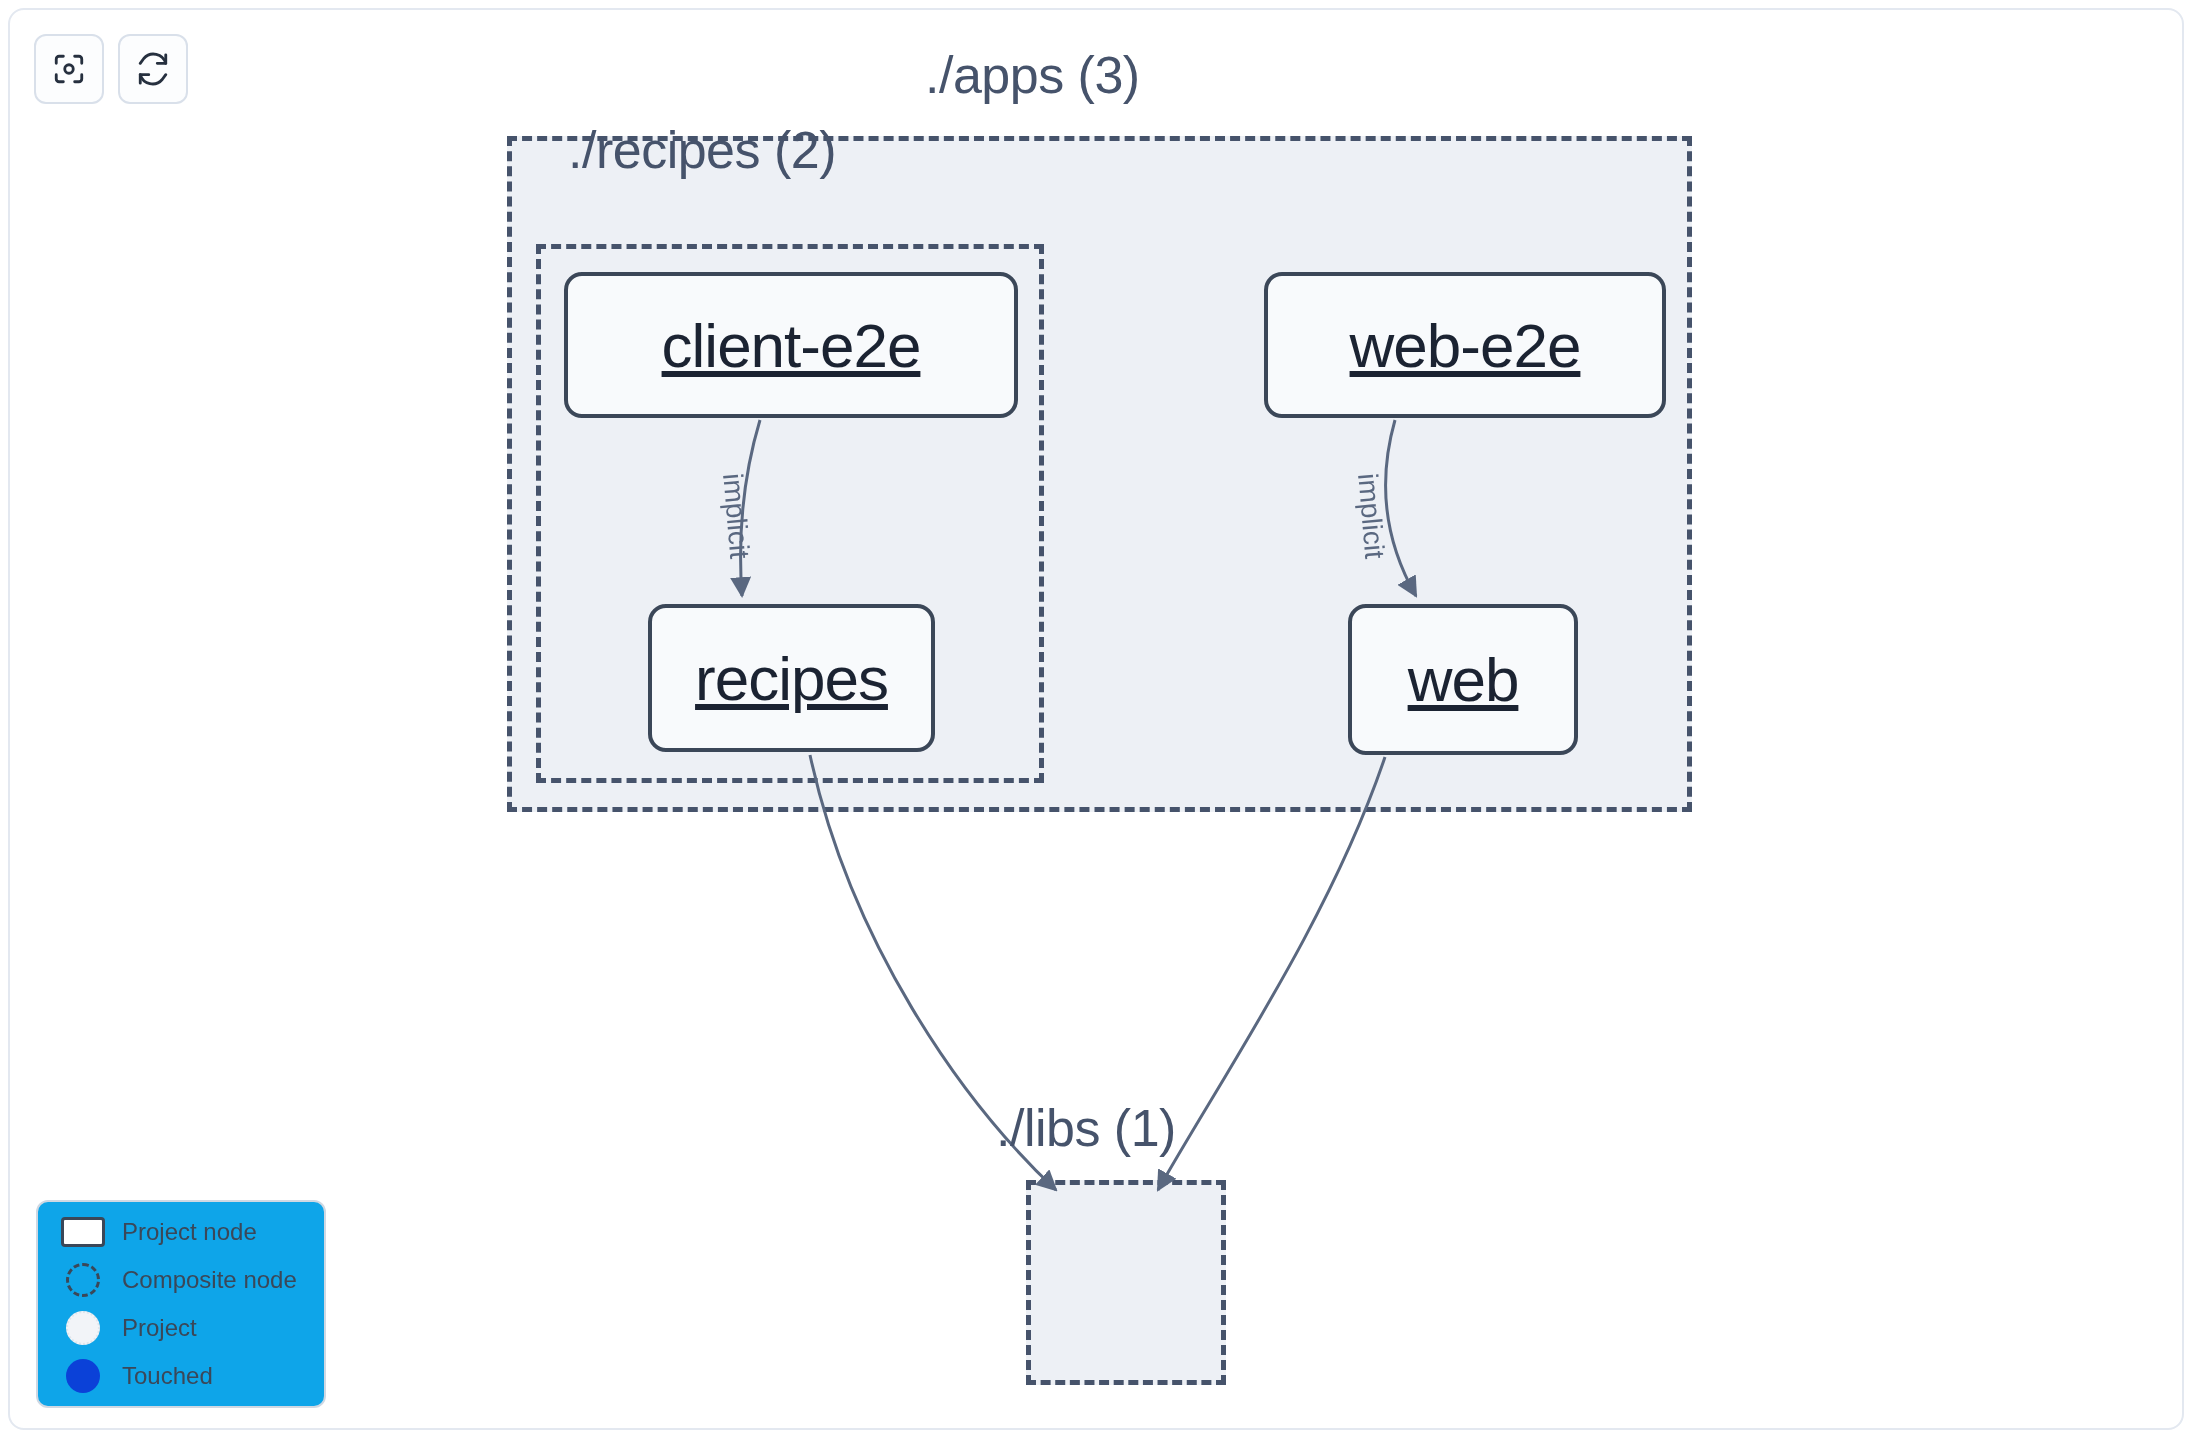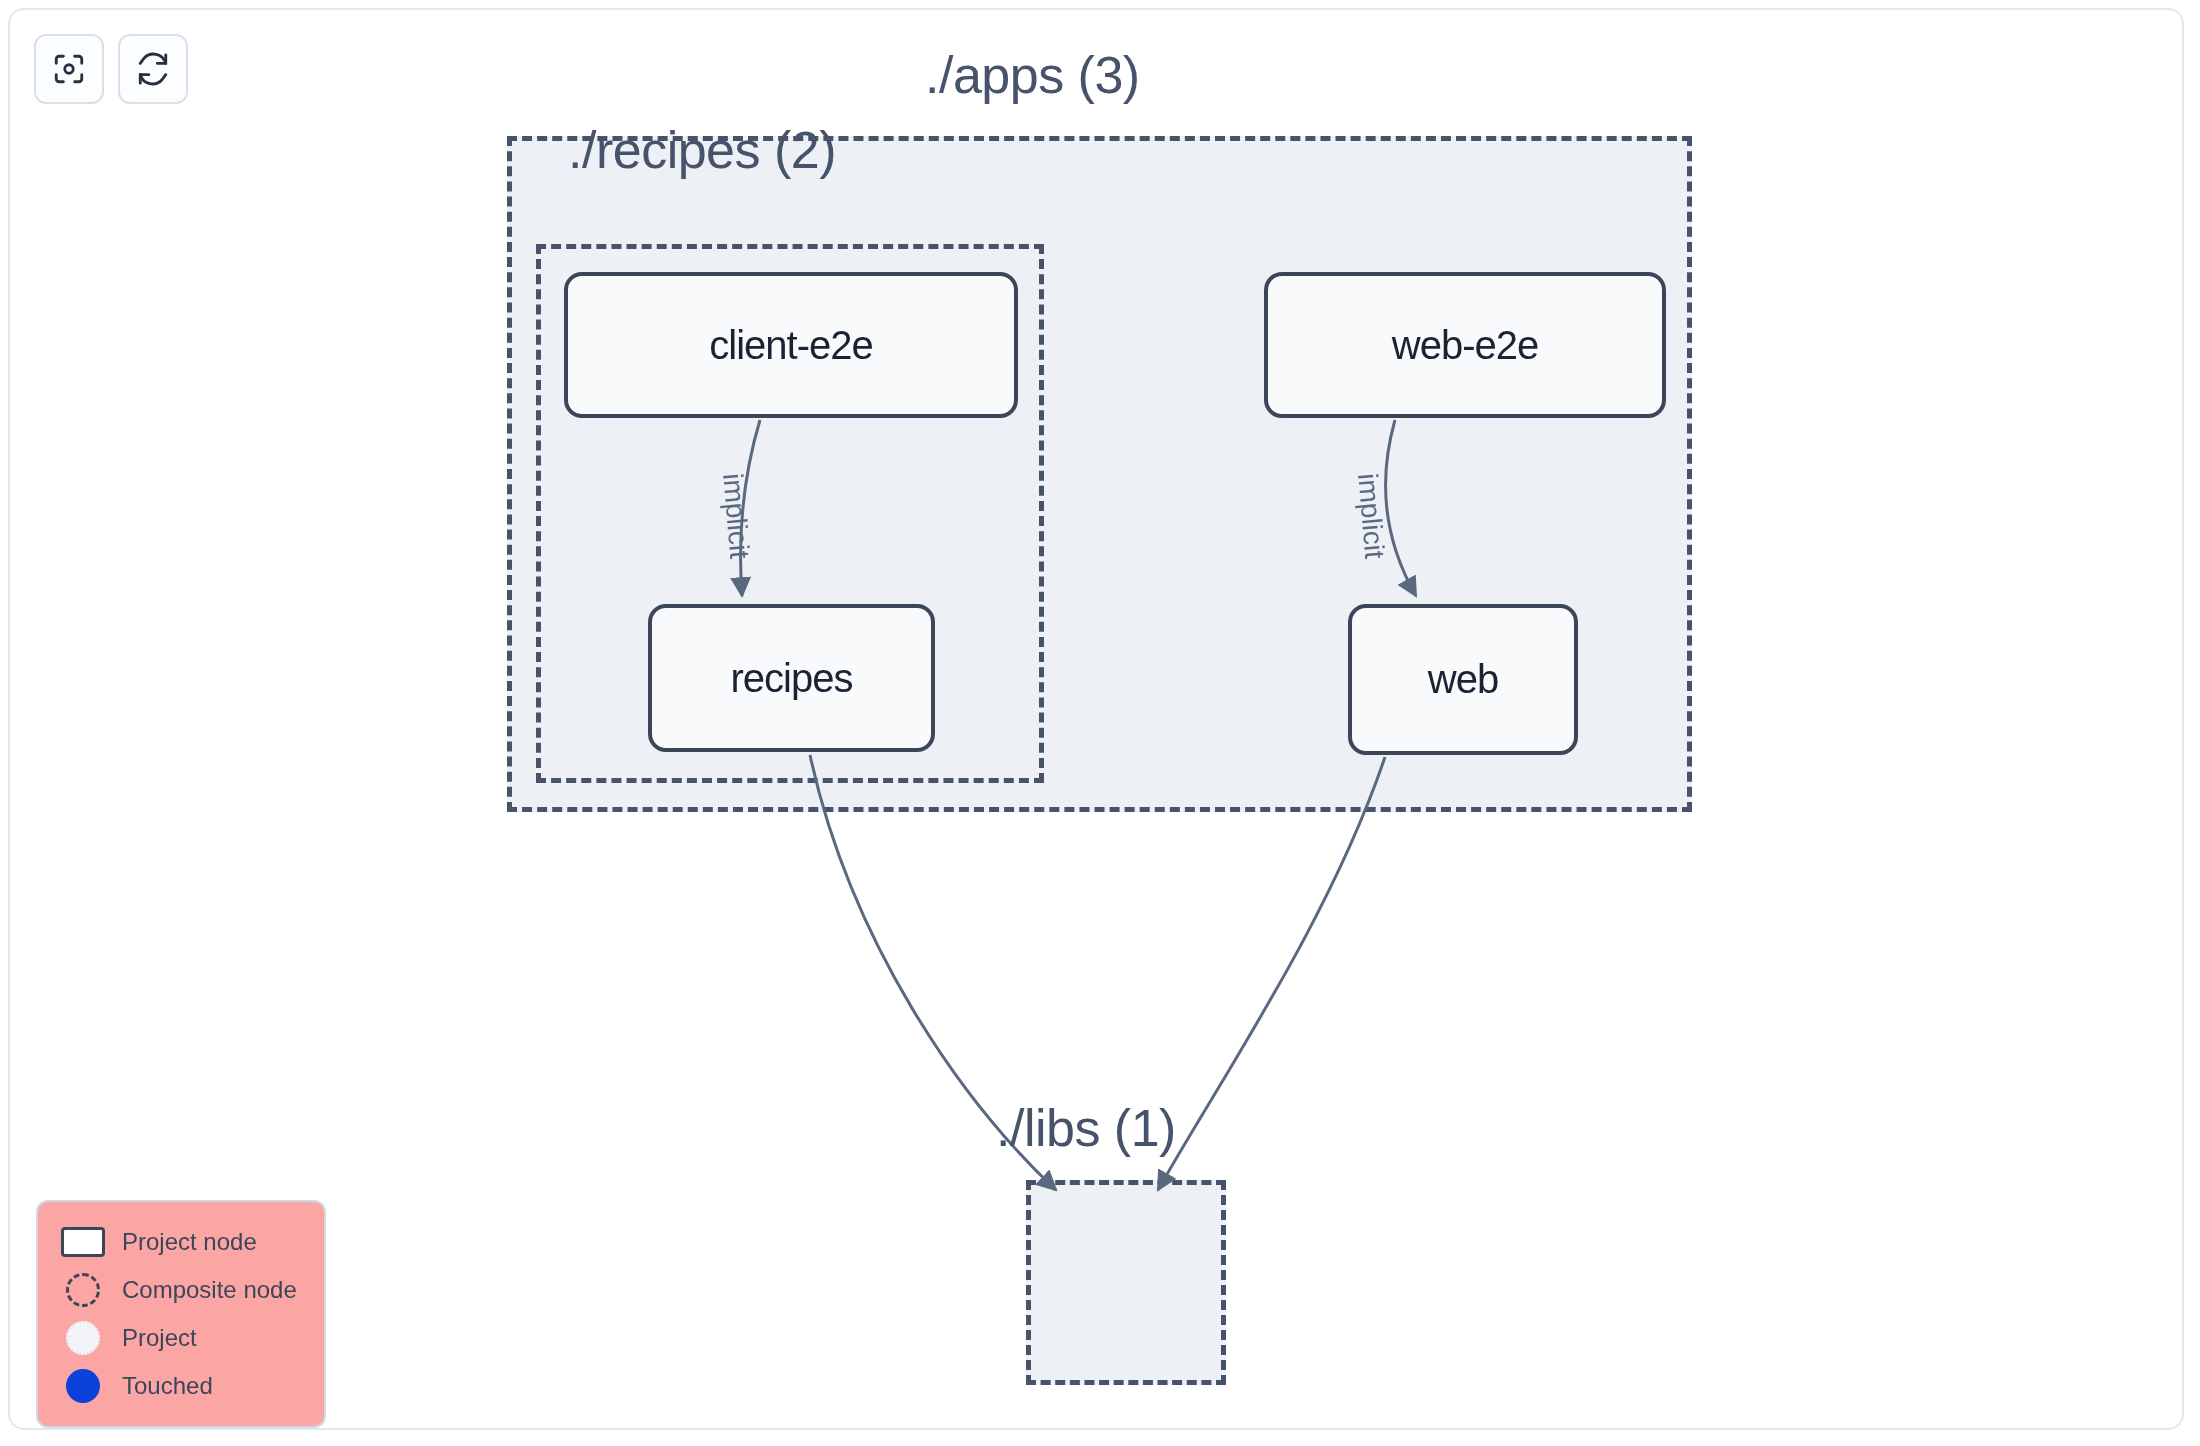--- a/index.html
+++ b/index.html
@@ -90,25 +90,26 @@
   .node {
     position: absolute;
     box-sizing: border-box;
     border: 4px solid #3b4758;
     border-radius: 18px;
     background: #f8fafc;
     display: flex;
     align-items: center;
     justify-content: center;
     color: #1b2332;
-    font-size: 40px;
+    font-size: 62px;
     letter-spacing: -1px;
     cursor: pointer;
     z-index: 20;
     font-family: "Liberation Sans", sans-serif;
+    text-decoration: underline;
   }
   .node.touched {
     background: #1a62ee;
     color: #ffffff;
     border-color: #3b4758;
     border-radius: 22px;
   }
 
   
   .edge-label {
@@ -121,22 +122,22 @@
   }
 
   
   .legend {
     position: absolute;
     left: 36px;
     top: 1200px;
     width: 290px;
     border: 2px solid #cfd8e3;
     border-radius: 12px;
-    background: #fca5a5;
-    padding: 16px 18px;
+    background: #0ea5e9;
+    padding: 6px 18px;
     box-sizing: border-box;
     z-index: 50;
   }
   .legend-row {
     display: flex;
     align-items: center;
     height: 48px;
   }
   .legend-swatch {
     width: 54px;

